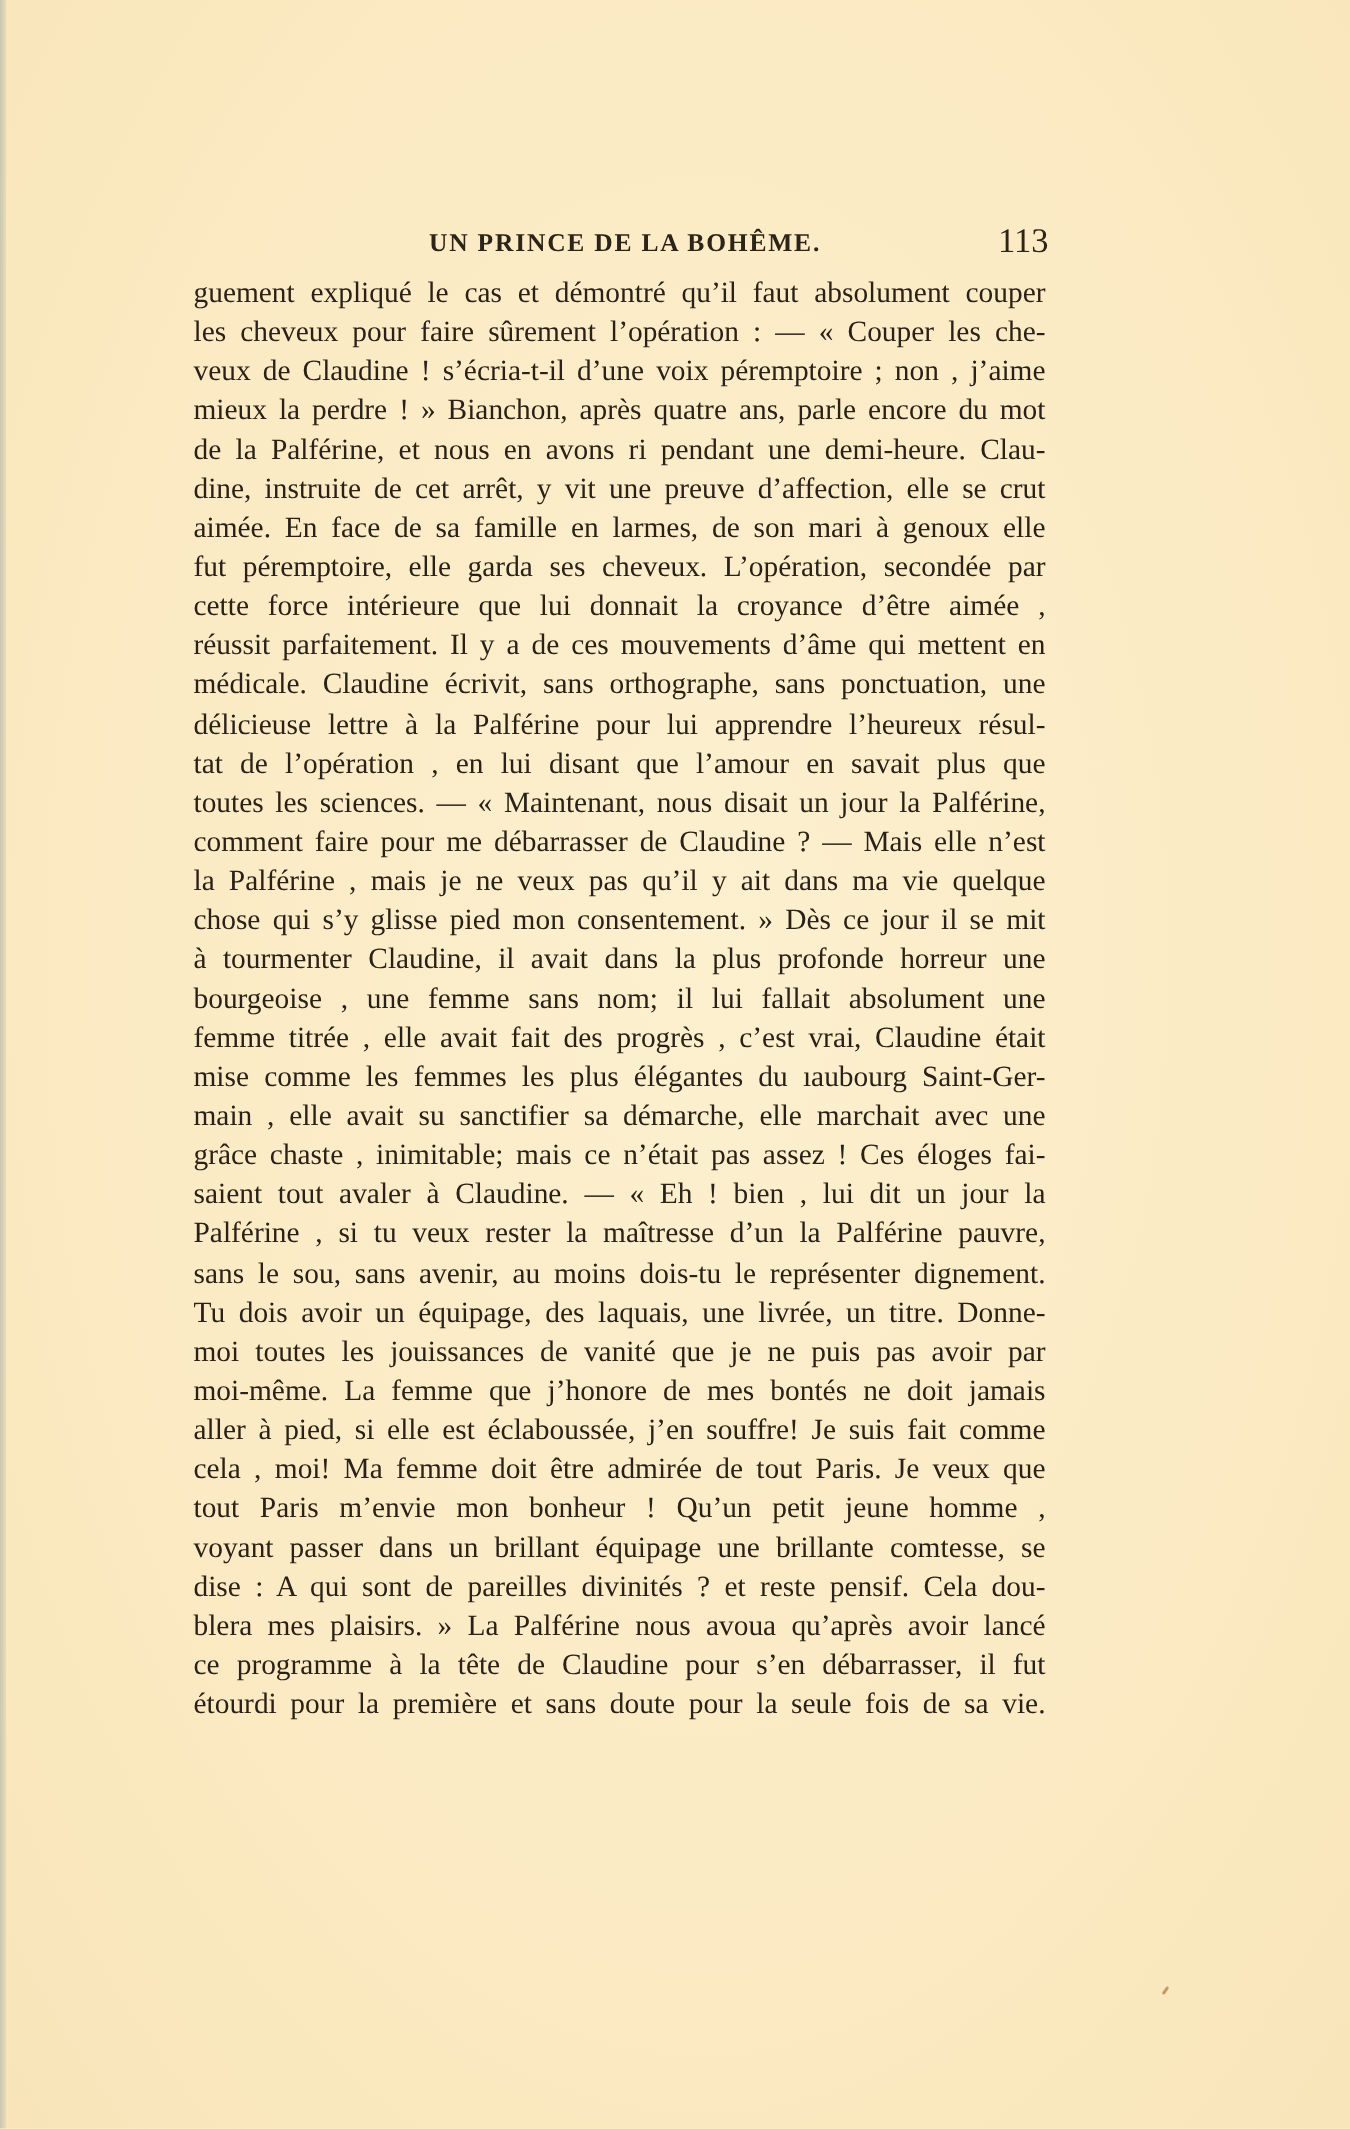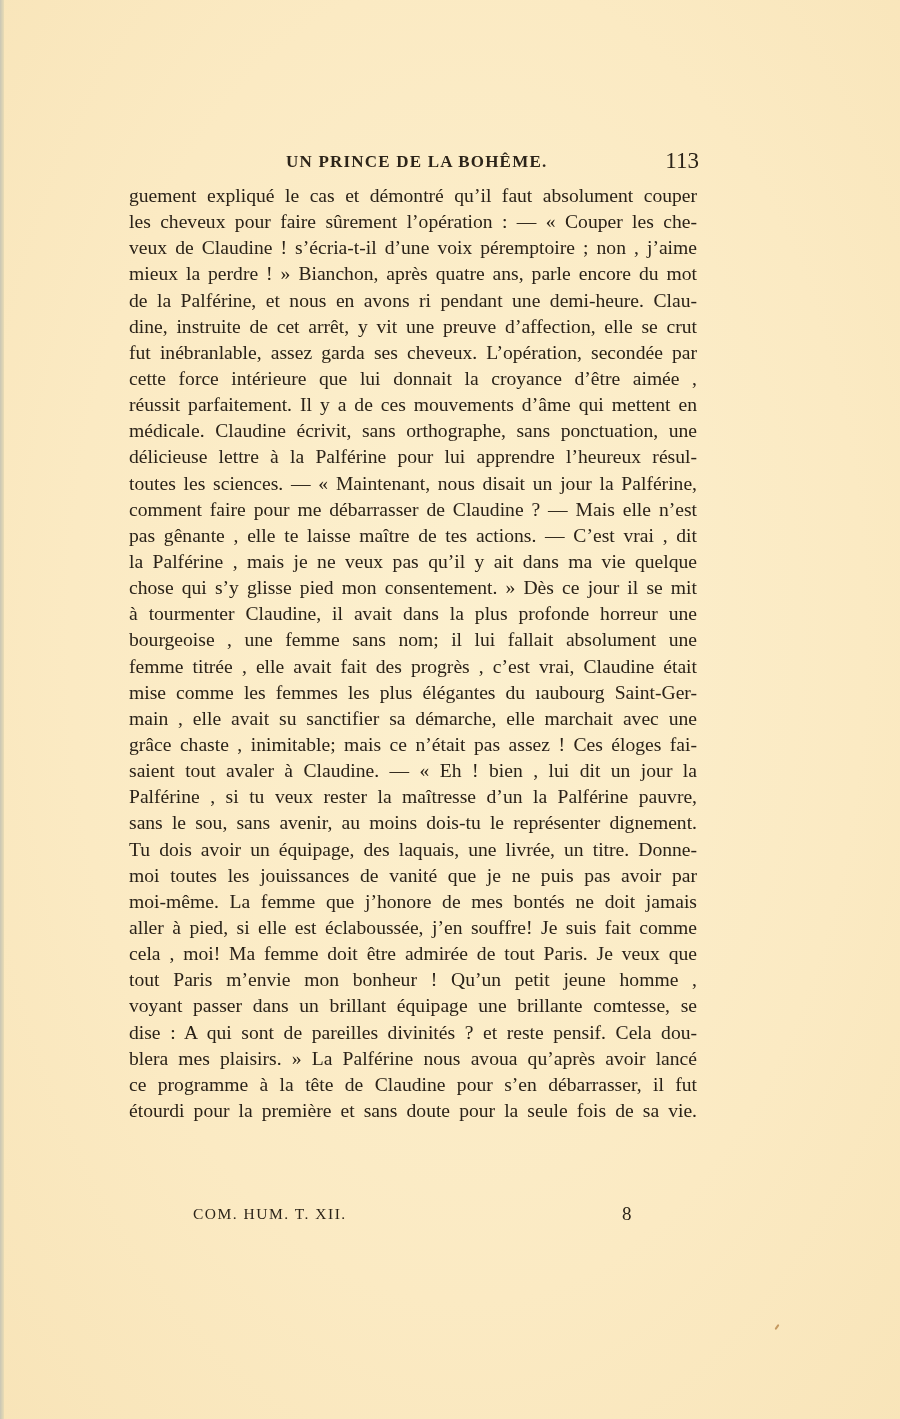--- a/index.html
+++ b/index.html
@@ -122,28 +122,29 @@
     <span class="page-number">113</span>
   </div>
 
   <div class="body-text">
     <span class="line">guement expliqué le cas et démontré qu’il faut absolument couper</span>
     <span class="line">les cheveux pour faire sûrement l’opération : — « Couper les che-</span>
     <span class="line">veux de Claudine ! s’écria-t-il d’une voix péremptoire ; non , j’aime</span>
     <span class="line">mieux la perdre ! » Bianchon, après quatre ans, parle encore du mot</span>
     <span class="line">de la Palférine, et nous en avons ri pendant une demi-heure. Clau-</span>
     <span class="line">dine, instruite de cet arrêt, y vit une preuve d’affection, elle se crut</span>
-    <span class="line">fut inébranlable, assez garda ses cheveux. L’opération, secondée par</span>
+    <span class="line">aimée. En face de sa famille en larmes, de son mari à genoux  elle</span>
+    <span class="line">fut péremptoire, elle garda ses cheveux. L’opération, secondée par</span>
     <span class="line">cette force intérieure que lui donnait la croyance d’être aimée ,</span>
     <span class="line">réussit parfaitement. Il y a de ces mouvements d’âme qui mettent en</span>
     <span class="line">médicale. Claudine écrivit, sans orthographe, sans ponctuation, une</span>
     <span class="line">délicieuse lettre à la Palférine pour lui apprendre l’heureux résul-</span>
+    <span class="line">tat de l’opération , en lui disant que l’amour en savait plus que</span>
     <span class="line">toutes les sciences. — « Maintenant, nous disait un jour la Palférine,</span>
     <span class="line">comment faire pour me débarrasser de Claudine ? — Mais elle n’est</span>
-    <span class="line">pas gênante , elle te laisse maître de tes actions. — C’est vrai , dit</span>
     <span class="line">la Palférine , mais je ne veux pas qu’il y ait dans ma vie quelque</span>
     <span class="line">chose qui s’y glisse pied mon consentement. » Dès ce jour il se mit</span>
     <span class="line">à tourmenter Claudine,  il avait dans la plus profonde horreur une</span>
     <span class="line">bourgeoise , une femme sans nom; il lui fallait absolument une</span>
     <span class="line">femme titrée ,  elle avait fait des progrès , c’est vrai, Claudine était</span>
     <span class="line">mise comme les femmes les plus élégantes du ıaubourg Saint-Ger-</span>
     <span class="line">main , elle avait su sanctifier sa démarche, elle marchait avec une</span>
     <span class="line">grâce chaste , inimitable; mais ce n’était pas assez ! Ces éloges fai-</span>
     <span class="line">saient tout avaler à Claudine.  — « Eh ! bien , lui dit un jour la</span>
     <span class="line">Palférine , si tu veux rester la maîtresse d’un la Palférine pauvre,</span>
@@ -154,19 +155,15 @@
     <span class="line">aller à pied, si elle est éclaboussée, j’en souffre! Je suis fait comme</span>
     <span class="line">cela , moi! Ma femme doit être admirée de tout Paris. Je veux que</span>
     <span class="line">tout Paris m’envie mon bonheur ! Qu’un petit jeune homme ,</span>
     <span class="line">voyant passer dans un brillant équipage une brillante comtesse, se</span>
     <span class="line">dise : A qui sont de pareilles divinités ? et reste pensif. Cela dou-</span>
     <span class="line">blera mes plaisirs. » La Palférine nous avoua qu’après avoir lancé</span>
     <span class="line">ce programme à la tête de Claudine pour s’en débarrasser, il fut</span>
     <span class="line last">étourdi pour la première et sans doute pour la seule fois de sa vie.</span>
   </div>
 
-  <div class="signature">
-    <span class="sig-left">COM. HUM. T. XII.</span>
-    <span class="sig-right">8</span>
-  </div>
 
   <div class="speck" style="left:776px; top:1324px;"></div>
 </div>
 
 </body></html>

